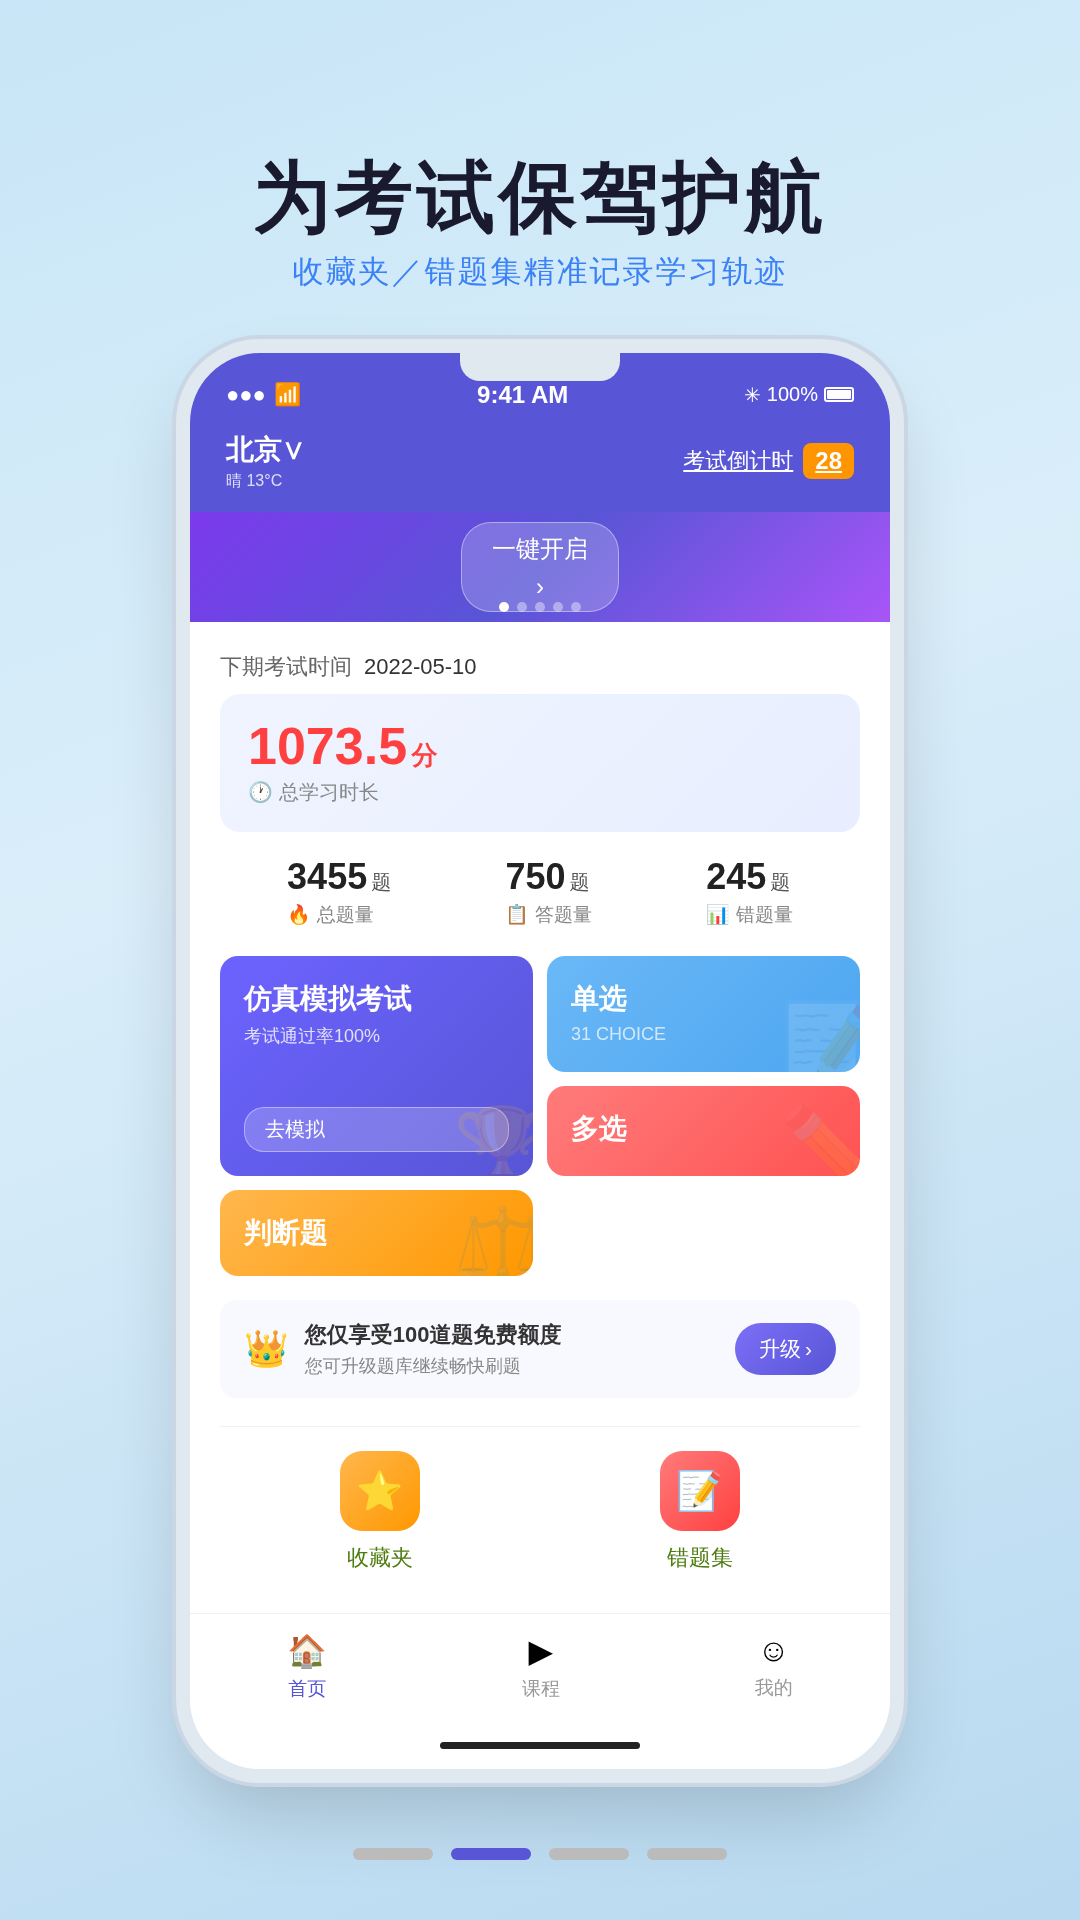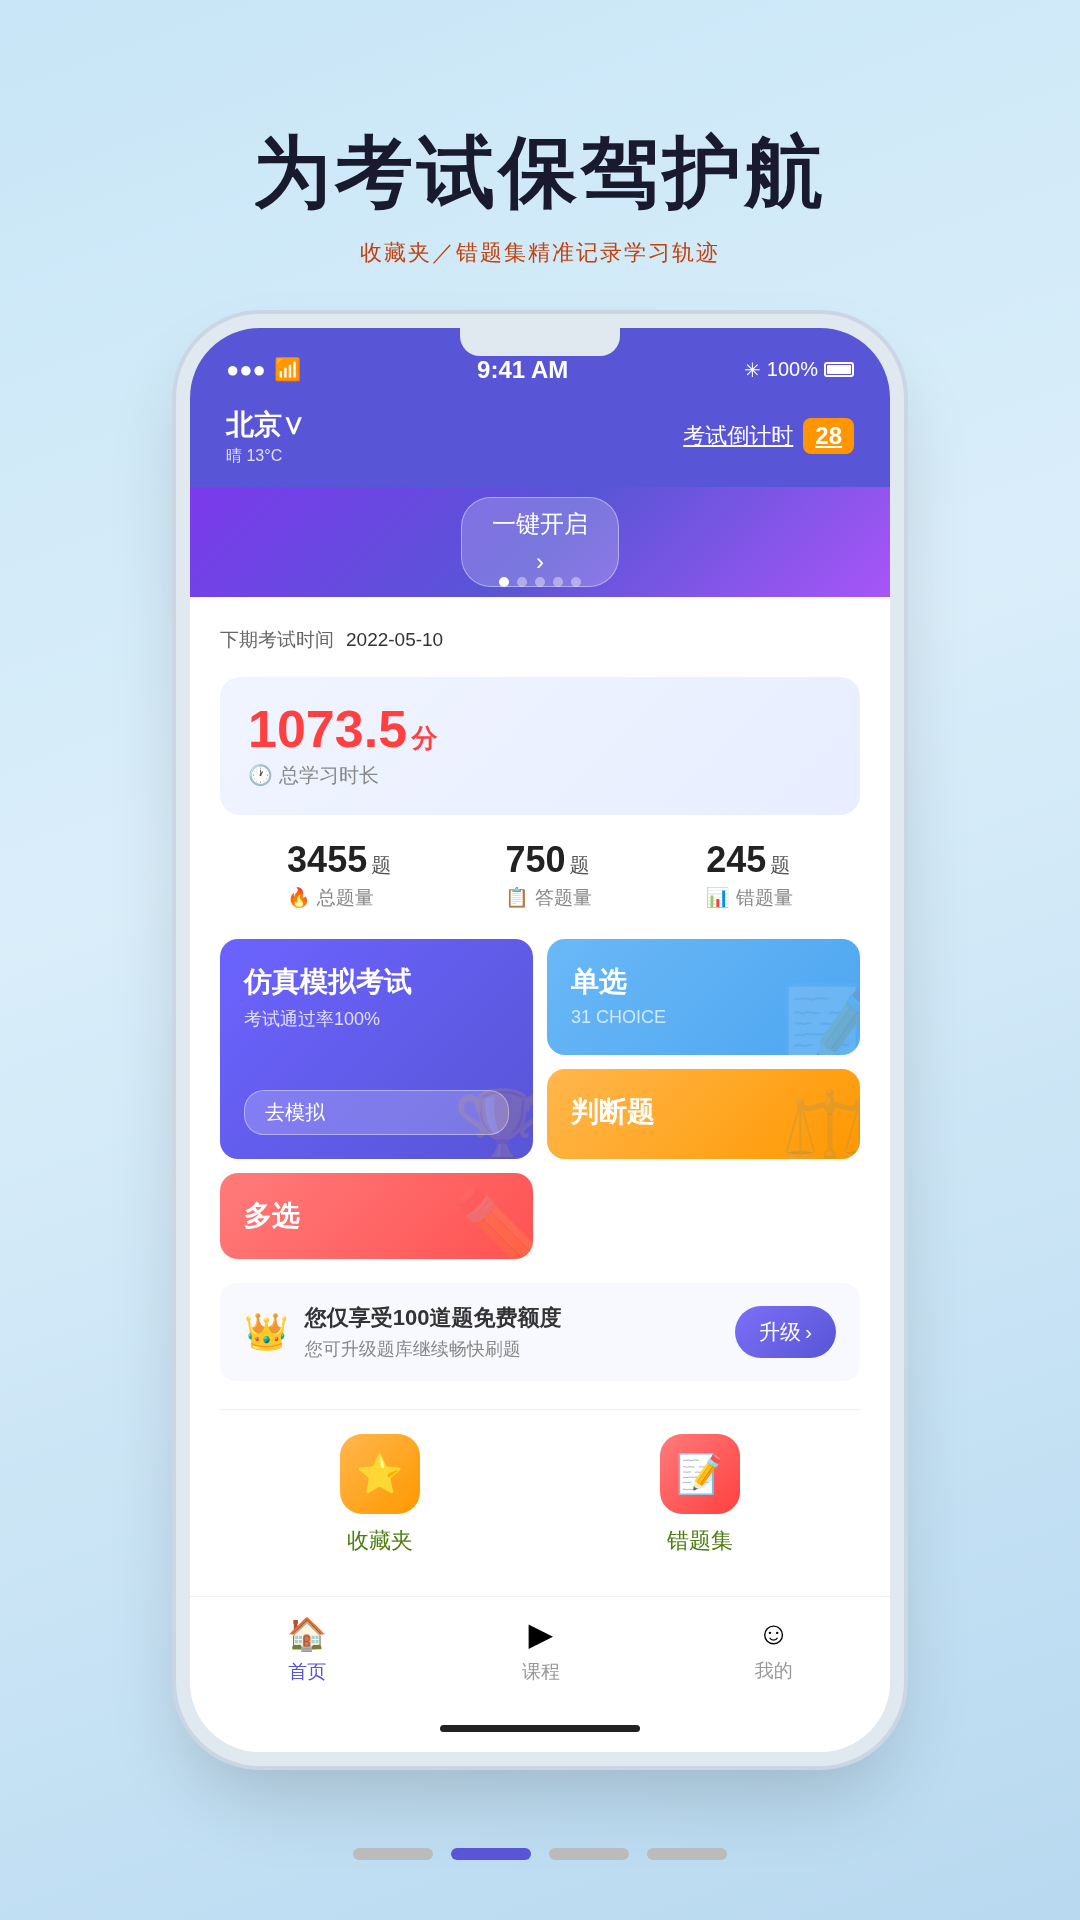--- a/index.html
+++ b/index.html
@@ -18,25 +18,26 @@
       text-align: center;
       padding-top: 130px;
       padding-bottom: 60px;
     }
     .hero-title {
       font-size: 78px;
       font-weight: 800;
       color: #1a1a2e;
       letter-spacing: 4px;
       line-height: 1.1;
+      margin-top: 25px;
     }
     .hero-subtitle {
-      font-size: 22px;
-      color: #c2410c;
-      margin-top: 22px;
+      font-size: 31px;
+      color: #3b82f6;
+      margin-top: 10px;
       letter-spacing: 2px;
     }
 
     
     .phone-wrapper {
       display: flex;
       justify-content: center;
       align-items: flex-start;
       position: relative;
     }
@@ -152,22 +153,22 @@
     .main-content {
       background: white;
       padding: 30px 30px 20px;
       border-radius: 0;
     }
 
     .next-exam-row {
       display: flex;
       align-items: center;
       gap: 12px;
-      margin-bottom: 24px;
-      font-size: 19px;
+      margin-bottom: 12px;
+      font-size: 22px;
       color: #333;
     }
     .next-exam-label { color: #666; }
     .next-exam-date { color: #333; }
 
     
     .score-card {
       background: linear-gradient(135deg, #f0f4ff 0%, #e8eeff 100%);
       border-radius: 20px;
       padding: 26px 28px;
@@ -528,28 +529,28 @@
           <div class="card-btn">去模拟</div>
           <div class="card-watermark">🏆</div>
         </div>
 
         <div class="practice-card single">
           <div class="card-title">单选</div>
           <div style="font-size:18px;color:rgba(255,255,255,0.7);margin-top:6px;">31 CHOICE</div>
           <div class="card-watermark">📝</div>
         </div>
 
+        <div class="practice-card multiple">
+          <div class="card-title">多选</div>
+          <div class="card-watermark">✏️</div>
+        </div>
+
         <div class="practice-card judgment">
           <div class="card-title">判断题</div>
           <div class="card-watermark">⚖️</div>
-        </div>
-
-        <div class="practice-card multiple">
-          <div class="card-title">多选</div>
-          <div class="card-watermark">✏️</div>
         </div>
       </div>
 
       <div class="upgrade-banner">
         <div class="upgrade-icon">👑</div>
         <div class="upgrade-text-box">
           <div class="upgrade-title">您仅享受100道题免费额度</div>
           <div class="upgrade-sub">您可升级题库继续畅快刷题</div>
         </div>
         <div class="upgrade-btn">

